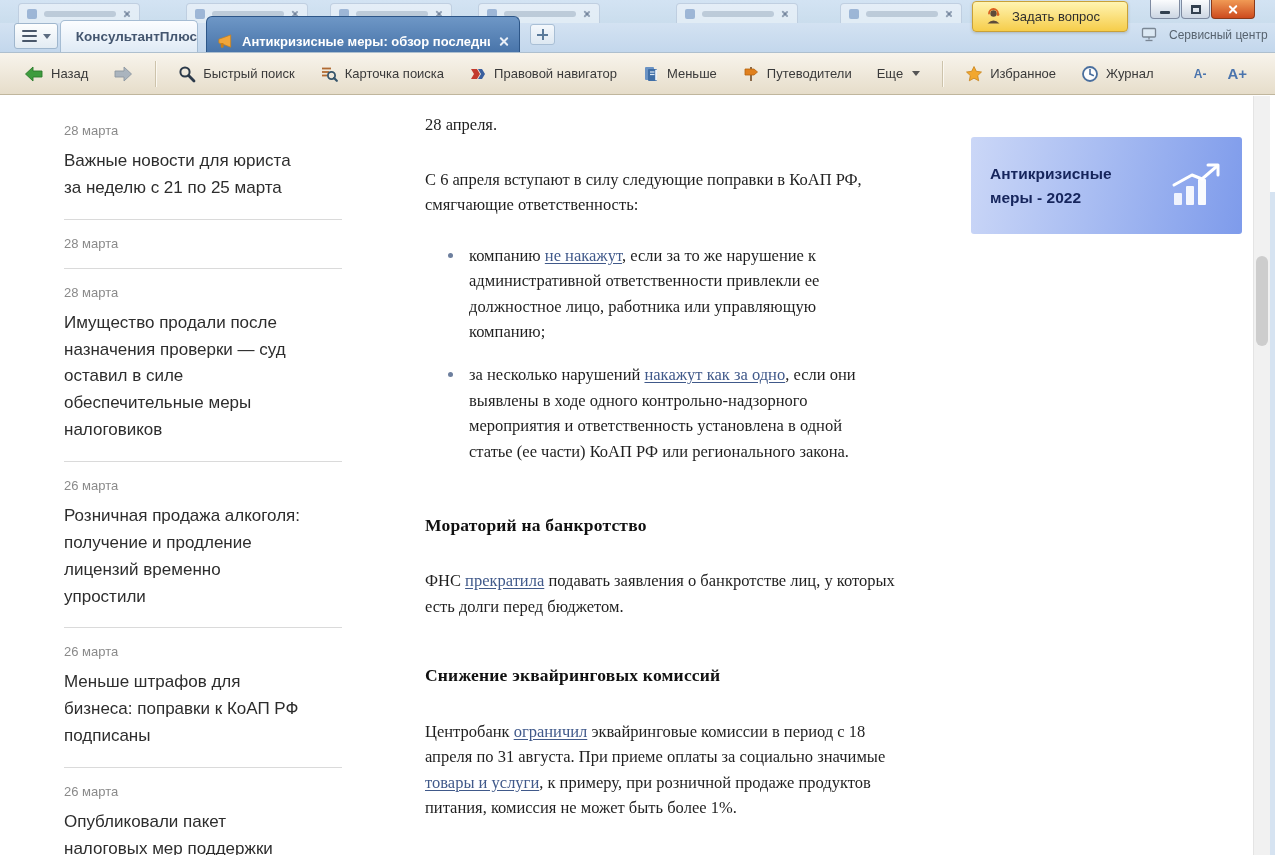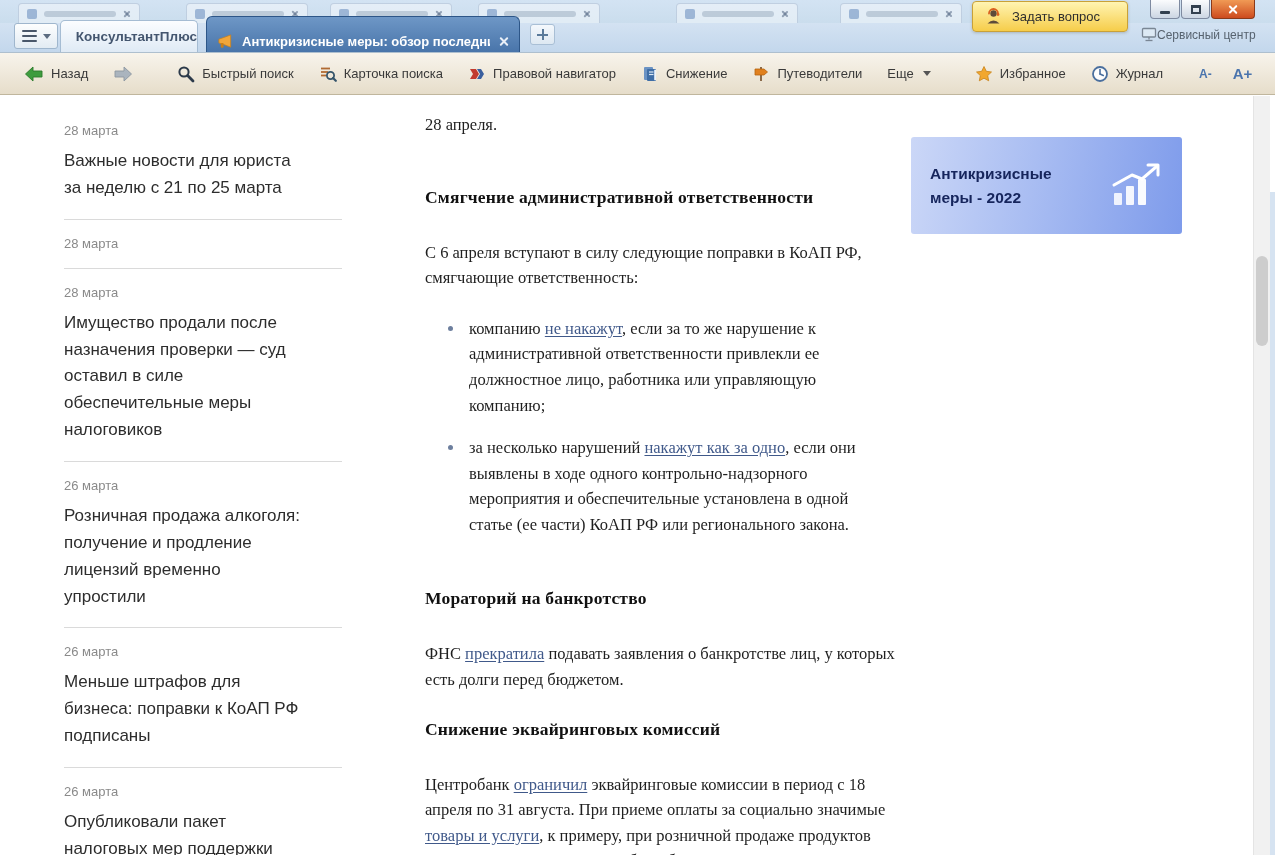--- a/index.html
+++ b/index.html
@@ -100,21 +100,21 @@
   .max-glyph { width: 10px; height: 9px; border: 2px solid #33404f; border-top-width: 3px; }
   .close-glyph { position: relative; width: 11px; height: 11px; color: #ffffff; }
   .close-glyph::before, .close-glyph::after {
     content: ""; position: absolute; left: 4.5px; top: 0; width: 2.4px; height: 11px;
     background: currentColor; border-radius: 1px;
   }
   .close-glyph::before { transform: rotate(45deg); } .close-glyph::after { transform: rotate(-45deg); }
 
   .service {
     position: absolute; left: 1141px; top: 27px;
-    display: flex; align-items: center; gap: 0;
+    display: flex; align-items: center; gap: 12px;
     font-size: 12px; color: #57636f; cursor: pointer;
   }
 
   
   .toolbar {
     position: absolute; top: 52px; left: 0; width: 1275px; height: 43px;
     background: linear-gradient(#f8f4ec, #e6ddca);
     border-top: 1px solid #aebfce; border-bottom: 1px solid #c0b69d;
     display: flex; align-items: center; padding: 0 18px; gap: 13px;
     font-size: 13px; color: #3a3a3a;
@@ -144,21 +144,21 @@
   .article ul { margin-top: 25px; list-style: none; padding-left: 44px; }
   .article li { position: relative; width: 392px; }
   .article li + li { margin-top: 17px; }
   .article li::before {
     content: ""; position: absolute; left: -21px; top: 10px;
     width: 5px; height: 5px; border-radius: 50%; background: #6d7f9e;
   }
   .lnk { color: #40598a; text-decoration: underline; text-underline-offset: 2px; cursor: pointer; }
 
   .banner {
-    position: absolute; left: 911px; top: 41px; width: 271px; height: 97px;
+    position: absolute; left: 971px; top: 41px; width: 271px; height: 97px;
     border-radius: 3px;
     background: linear-gradient(100deg, #cbd7f7 0%, #a9bdf2 45%, #7e9beb 100%);
     display: flex; align-items: center; padding: 0 19px; cursor: pointer;
   }
   .banner-title { font-size: 15.5px; font-weight: bold; color: #16255c; line-height: 1.5; width: 152px; }
   .banner-icon { position: absolute; right: 16px; top: 22px; }
 
   .scrollbar {
     position: absolute; left: 1253px; top: 0; width: 17px; height: 759px;
     background: #f1f1f1; border-left: 1px solid #e4e4e4; cursor: pointer;
@@ -305,21 +305,21 @@
   </div>
 
   <div class="tb-btn">
     <svg width="18" height="18" viewBox="0 0 18 18">
       <rect x="3" y="2" width="9" height="13" rx="1" fill="#6b93c4"></rect>
       <rect x="6" y="4" width="9" height="12" rx="1" fill="#3f6ea6"></rect>
       <rect x="13.2" y="4.8" width="1.8" height="10.4" fill="#eef3f8"></rect>
       <line x1="8" y1="7" x2="12.5" y2="7" stroke="#dce8f4" stroke-width="1.2"></line>
       <line x1="8" y1="9.5" x2="12.5" y2="9.5" stroke="#dce8f4" stroke-width="1.2"></line>
     </svg>
-    <span>Снижение</span>
+    <span>Меньше</span>
   </div>
 
   <div class="tb-btn">
     <svg width="18" height="18" viewBox="0 0 18 18">
       <rect x="8" y="2" width="2" height="14" fill="#8a6a4a"></rect>
       <path d="M3,4 H12 L15.5,7 L12,10 H3 Z" fill="#e0801e" stroke="#b5620e" stroke-width="0.8"></path>
     </svg>
     <span>Путеводители</span>
   </div>
 
@@ -382,31 +382,30 @@
     <div class="sb-item">
       <div class="sb-date">26 марта</div>
       <div class="sb-title">Опубликовали пакет налоговых мер поддержки бизнеса</div>
     </div>
     <hr class="sb-sep">
   </div>
 
   <div class="article">
     <p class="frag">28 апреля.</p>
 
-    <h2>Смягчение административной ответственности</h2>
     <p class="para">С 6 апреля вступают в силу следующие поправки в КоАП РФ, смягчающие ответственность:</p>
     <ul>
       <li><span>компанию </span><span class="lnk">не накажут</span><span>, если за то же нарушение к административной ответственности привлекли ее должностное лицо, работника или управляющую компанию;</span></li>
-      <li><span>за несколько нарушений </span><span class="lnk">накажут как за одно</span><span>, если они выявлены в ходе одного контрольно-надзорного мероприятия и обеспечительные установлена в одной статье (ее части) КоАП РФ или регионального закона.</span></li>
+      <li><span>за несколько нарушений </span><span class="lnk">накажут как за одно</span><span>, если они выявлены в ходе одного контрольно-надзорного мероприятия и ответственность установлена в одной статье (ее части) КоАП РФ или регионального закона.</span></li>
     </ul>
 
     <h2 style="margin-top:48px">Мораторий на банкротство</h2>
     <p class="para"><span>ФНС </span><span class="lnk">прекратила</span><span> подавать заявления о банкротстве лиц, у которых есть долги перед бюджетом.</span></p>
 
-    <h2 style="margin-top:23px">Снижение эквайринговых комиссий</h2>
+    <h2 style="margin-top:43px">Снижение эквайринговых комиссий</h2>
     <p class="para"><span>Центробанк </span><span class="lnk">ограничил</span><span> эквайринговые комиссии в период с 18 апреля по 31 августа. При приеме оплаты за социально значимые </span><span class="lnk">товары и услуги</span><span>, к примеру, при розничной продаже продуктов питания, комиссия не может быть более 1%.</span></p>
   </div>
 
   <div class="banner">
     <div class="banner-title">Антикризисные меры - 2022</div>
     <svg class="banner-icon" width="58" height="52" viewBox="0 0 58 52">
       <rect x="6" y="34" width="8" height="12" rx="1" fill="#ffffff" opacity="0.85"></rect>
       <rect x="18" y="27" width="8" height="19" rx="1" fill="#ffffff" opacity="0.9"></rect>
       <rect x="30" y="20" width="8" height="26" rx="1" fill="#ffffff" opacity="0.95"></rect>
       <path d="M6,26 L24,16 L34,20 L48,8" fill="none" stroke="#ffffff" stroke-width="3" stroke-linecap="round" stroke-linejoin="round"></path>

